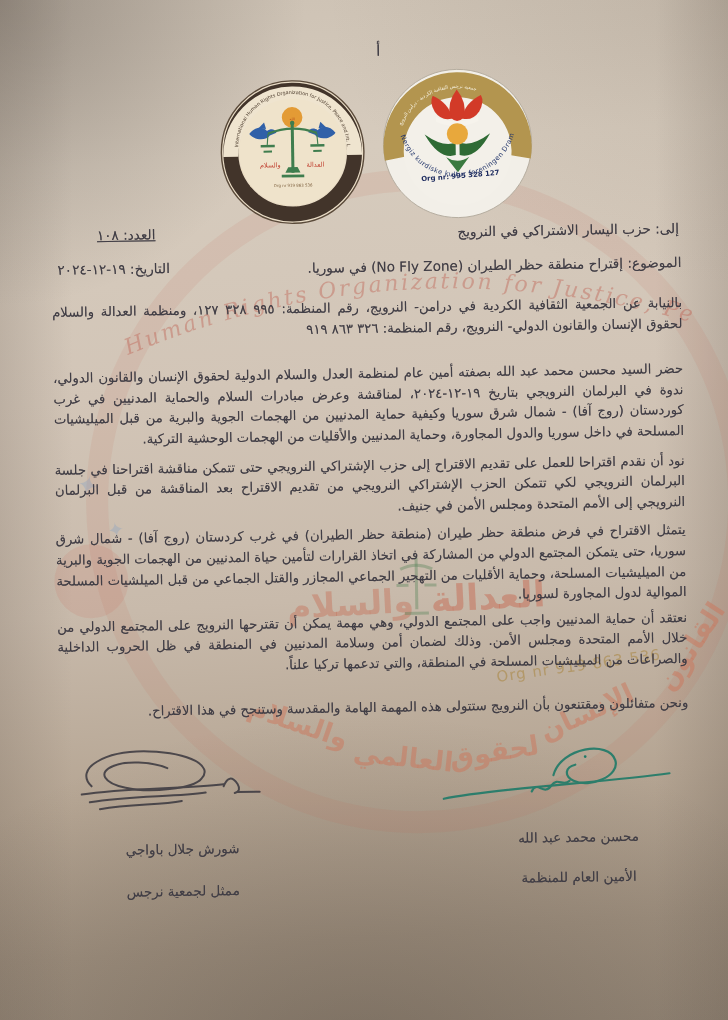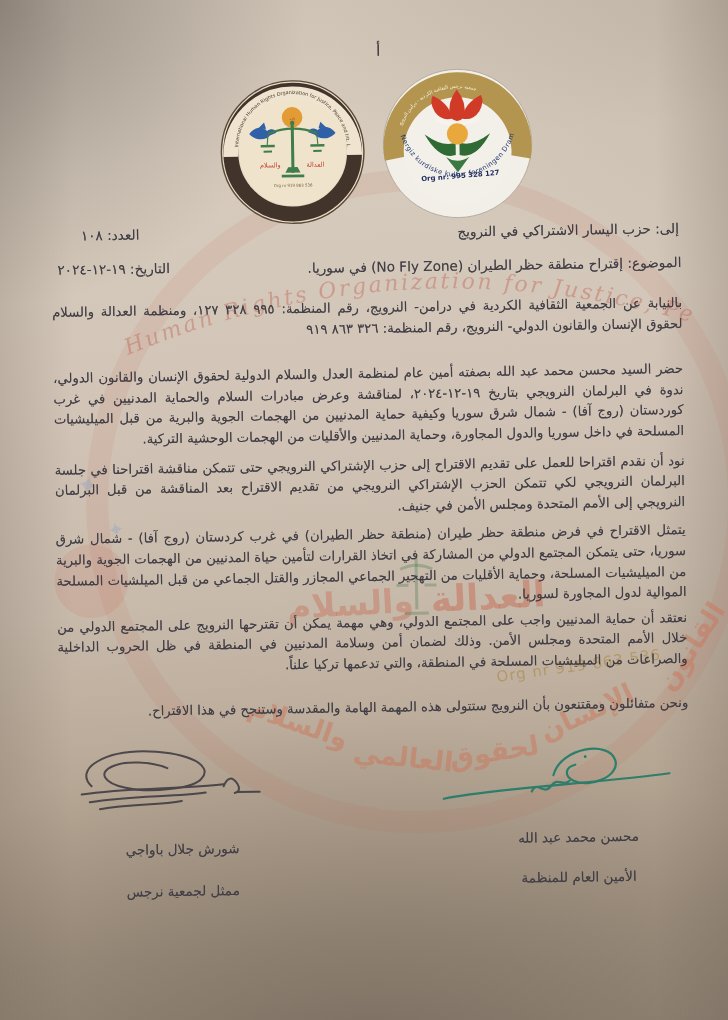--- a/index.html
+++ b/index.html
@@ -140,21 +140,21 @@
         <circle cy="-10" r="11" fill="#e8a83c"></circle>
       </g>
       <text y="36" font-size="7.2" font-weight="bold" fill="#1c2a5e" text-anchor="middle" transform="rotate(-4)">Org nr: 995 328 127</text>
       <text font-size="7" letter-spacing="0.5" fill="#23366b">
         <textPath href="#nerBottom" startOffset="2%">Nergiz kurdiske kultur foreningen Drammen Norge</textPath>
       </text>
     </svg>
 
     <div class="abs ink rtl hline" style="right:46px;top:224px;">إلى: حزب اليسار الاشتراكي في النرويج</div>
     <div class="abs ink rtl hline" style="right:44px;top:258px;">الموضوع: إقتراح منطقة حظر الطيران (No Fly Zone) في سوريا.</div>
-    <div class="abs ink rtl hline" style="left:84px;top:222px;">العدد: ١٠٨</div>
+    <div class="abs ink rtl hline" style="left:100px;top:222px;text-decoration:underline;">العدد: ١٠٨</div>
     <div class="abs ink rtl hline" style="left:60px;top:256px;">التاريخ: ١٩-١٢-٢٠٢٤</div>
 
     <div class="abs ink rtl bodytext">
       <p class="ref">بالنيابة عن الجمعية الثقافية الكردية في درامن- النرويج، رقم المنظمة: ٩٩٥ ٣٢٨ ١٢٧، ومنظمة العدالة والسلام لحقوق الإنسان والقانون الدولي- النرويج، رقم المنظمة: ٣٢٦ ٨٦٣ ٩١٩</p>
       <p class="p1">حضر السيد محسن محمد عبد الله بصفته أمين عام لمنظمة العدل والسلام الدولية لحقوق الإنسان والقانون الدولي، ندوة في البرلمان النرويجي بتاريخ ١٩-١٢-٢٠٢٤، لمناقشة وعرض مبادرات السلام والحماية المدنيين في غرب كوردستان (روج آفا) - شمال شرق سوريا وكيفية حماية المدنيين من الهجمات الجوية والبرية من قبل الميليشيات المسلحة في داخل سوريا والدول المجاورة، وحماية المدنيين والأقليات من الهجمات الوحشية التركية.</p>
       <p class="p2">نود أن نقدم اقتراحا للعمل على تقديم الاقتراح إلى حزب الإشتراكي النرويجي حتى تتمكن مناقشة اقتراحنا في جلسة البرلمان النرويجي لكي تتمكن الحزب الإشتراكي النرويجي من تقديم الاقتراح بعد المناقشة من قبل البرلمان النرويجي إلى الأمم المتحدة ومجلس الأمن في جنيف.</p>
       <p class="p3">يتمثل الاقتراح في فرض منطقة حظر طيران (منطقة حظر الطيران) في غرب كردستان (روج آفا) - شمال شرق سوريا، حتى يتمكن المجتمع الدولي من المشاركة في اتخاذ القرارات لتأمين حياة المدنيين من الهجمات الجوية والبرية من الميليشيات المسلحة، وحماية الأقليات من التهجير الجماعي المجازر والقتل الجماعي من قبل الميلشيات المسلحة الموالية لدول المجاورة لسوريا.</p>
       <p class="p4">نعتقد أن حماية المدنيين واجب على المجتمع الدولي، وهي مهمة يمكن أن تقترحها النرويج على المجتمع الدولي من خلال الأمم المتحدة ومجلس الأمن. وذلك لضمان أمن وسلامة المدنيين في المنطقة في ظل الحروب الداخلية والصراعات من الميليشيات المسلحة في المنطقة، والتي تدعمها تركيا علناً.</p>
       <p>ونحن متفائلون ومقتنعون بأن النرويج ستتولى هذه المهمة الهامة والمقدسة وستنجح في هذا الاقتراح.</p>
     </div>

